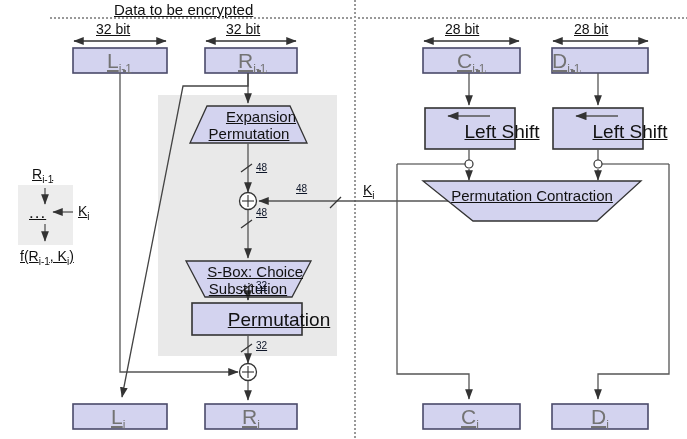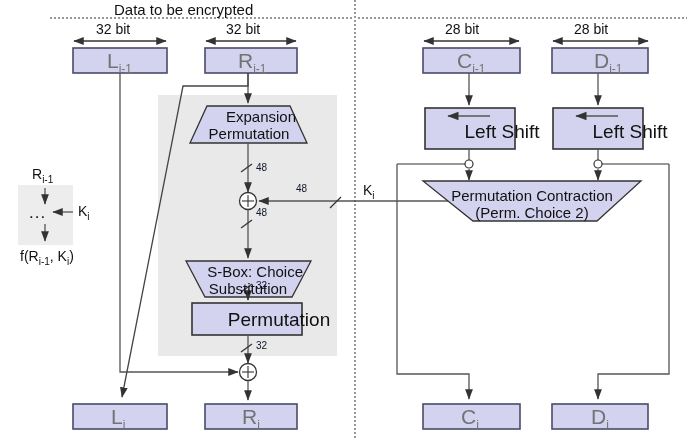--- a/index.html
+++ b/index.html
@@ -21,20 +21,21 @@
   #stage svg {
     position: absolute;
     left: 0;
     top: 0;
   }
   .lbl {
     position: absolute;
     white-space: nowrap;
     line-height: 1;
     pointer-events: none;
+    text-decoration: underline;
   }
   .sect-title {
     font-size: 15px;
     color: #111;
   }
   .bit-lbl {
     font-size: 14px;
     color: #111;
   }
   .box-lbl {
@@ -197,40 +198,39 @@
   <div class="lbl sect-title" style="left:114px; top:2px;">Data to be encrypted</div>
 
   <div class="lbl bit-lbl" style="left:96px; top:22px;">32 bit</div>
   <div class="lbl bit-lbl" style="left:226px; top:22px;">32 bit</div>
   <div class="lbl bit-lbl" style="left:445px; top:22px;">28 bit</div>
   <div class="lbl bit-lbl" style="left:574px; top:22px;">28 bit</div>
 
   <div class="lbl box-lbl" style="left:107px; top:50px;"><span>L</span><sub>i-1</sub></div>
   <div class="lbl box-lbl" style="left:238px; top:50px;"><span>R</span><sub>i-1</sub></div>
   <div class="lbl box-lbl" style="left:457px; top:50px;"><span>C</span><sub>i-1</sub></div>
-  <div class="lbl box-lbl" style="left:594px; top:50px;text-align:right;"><span>D</span><sub>i-1</sub></div>
+  <div class="lbl box-lbl" style="left:552px; top:50px;text-align:right;"><span>D</span><sub>i-1</sub></div>
 
   <div class="lbl box-lbl" style="left:111px; top:406px;"><span>L</span><sub>i</sub></div>
   <div class="lbl box-lbl" style="left:242px; top:406px;"><span>R</span><sub>i</sub></div>
   <div class="lbl box-lbl" style="left:461px; top:406px;"><span>C</span><sub>i</sub></div>
   <div class="lbl box-lbl" style="left:591px; top:406px;"><span>D</span><sub>i</sub></div>
 
   <div class="lbl shape-lbl" style="left:216px; top:109px; width:90px;">Expansion</div>
   <div class="lbl shape-lbl" style="left:204px; top:126px; width:90px;">Permutation</div>
 
   <div class="lbl shape-lbl" style="left:193px; top:264px; width:110px;text-align:right;">S-Box: Choice</div>
   <div class="lbl shape-lbl" style="left:193px; top:281px; width:110px;">Substitution</div>
 
   <div class="lbl shape-lbl-big" style="left:192px; top:310px; width:110px;">Permutation</div>
 
   <div class="lbl shape-lbl-big" style="left:425px; top:122px; width:90px;">Left Shift</div>
   <div class="lbl shape-lbl-big" style="left:553px; top:122px; width:90px;">Left Shift</div>
 
   <div class="lbl shape-lbl" style="left:423px; top:188px; width:218px;">Permutation Contraction</div>
-  <div class="lbl shape-lbl" style="left:423px; top:205px; width:218px;">(Perm. Choice 2)</div>
 
   <div class="lbl wire-num" style="left:256px; top:163px;">48</div>
   <div class="lbl wire-num" style="left:296px; top:184px;">48</div>
   <div class="lbl wire-num" style="left:256px; top:208px;">48</div>
   <div class="lbl wire-num" style="left:256px; top:281px;">32</div>
   <div class="lbl wire-num" style="left:256px; top:341px;">32</div>
 
   <div class="lbl ki-lbl" style="left:363px; top:183px;"><span>K</span><sub>i</sub></div>
 
   <div class="lbl legend-lbl" style="left:32px; top:167px;"><span>R</span><sub>i-1</sub></div>

